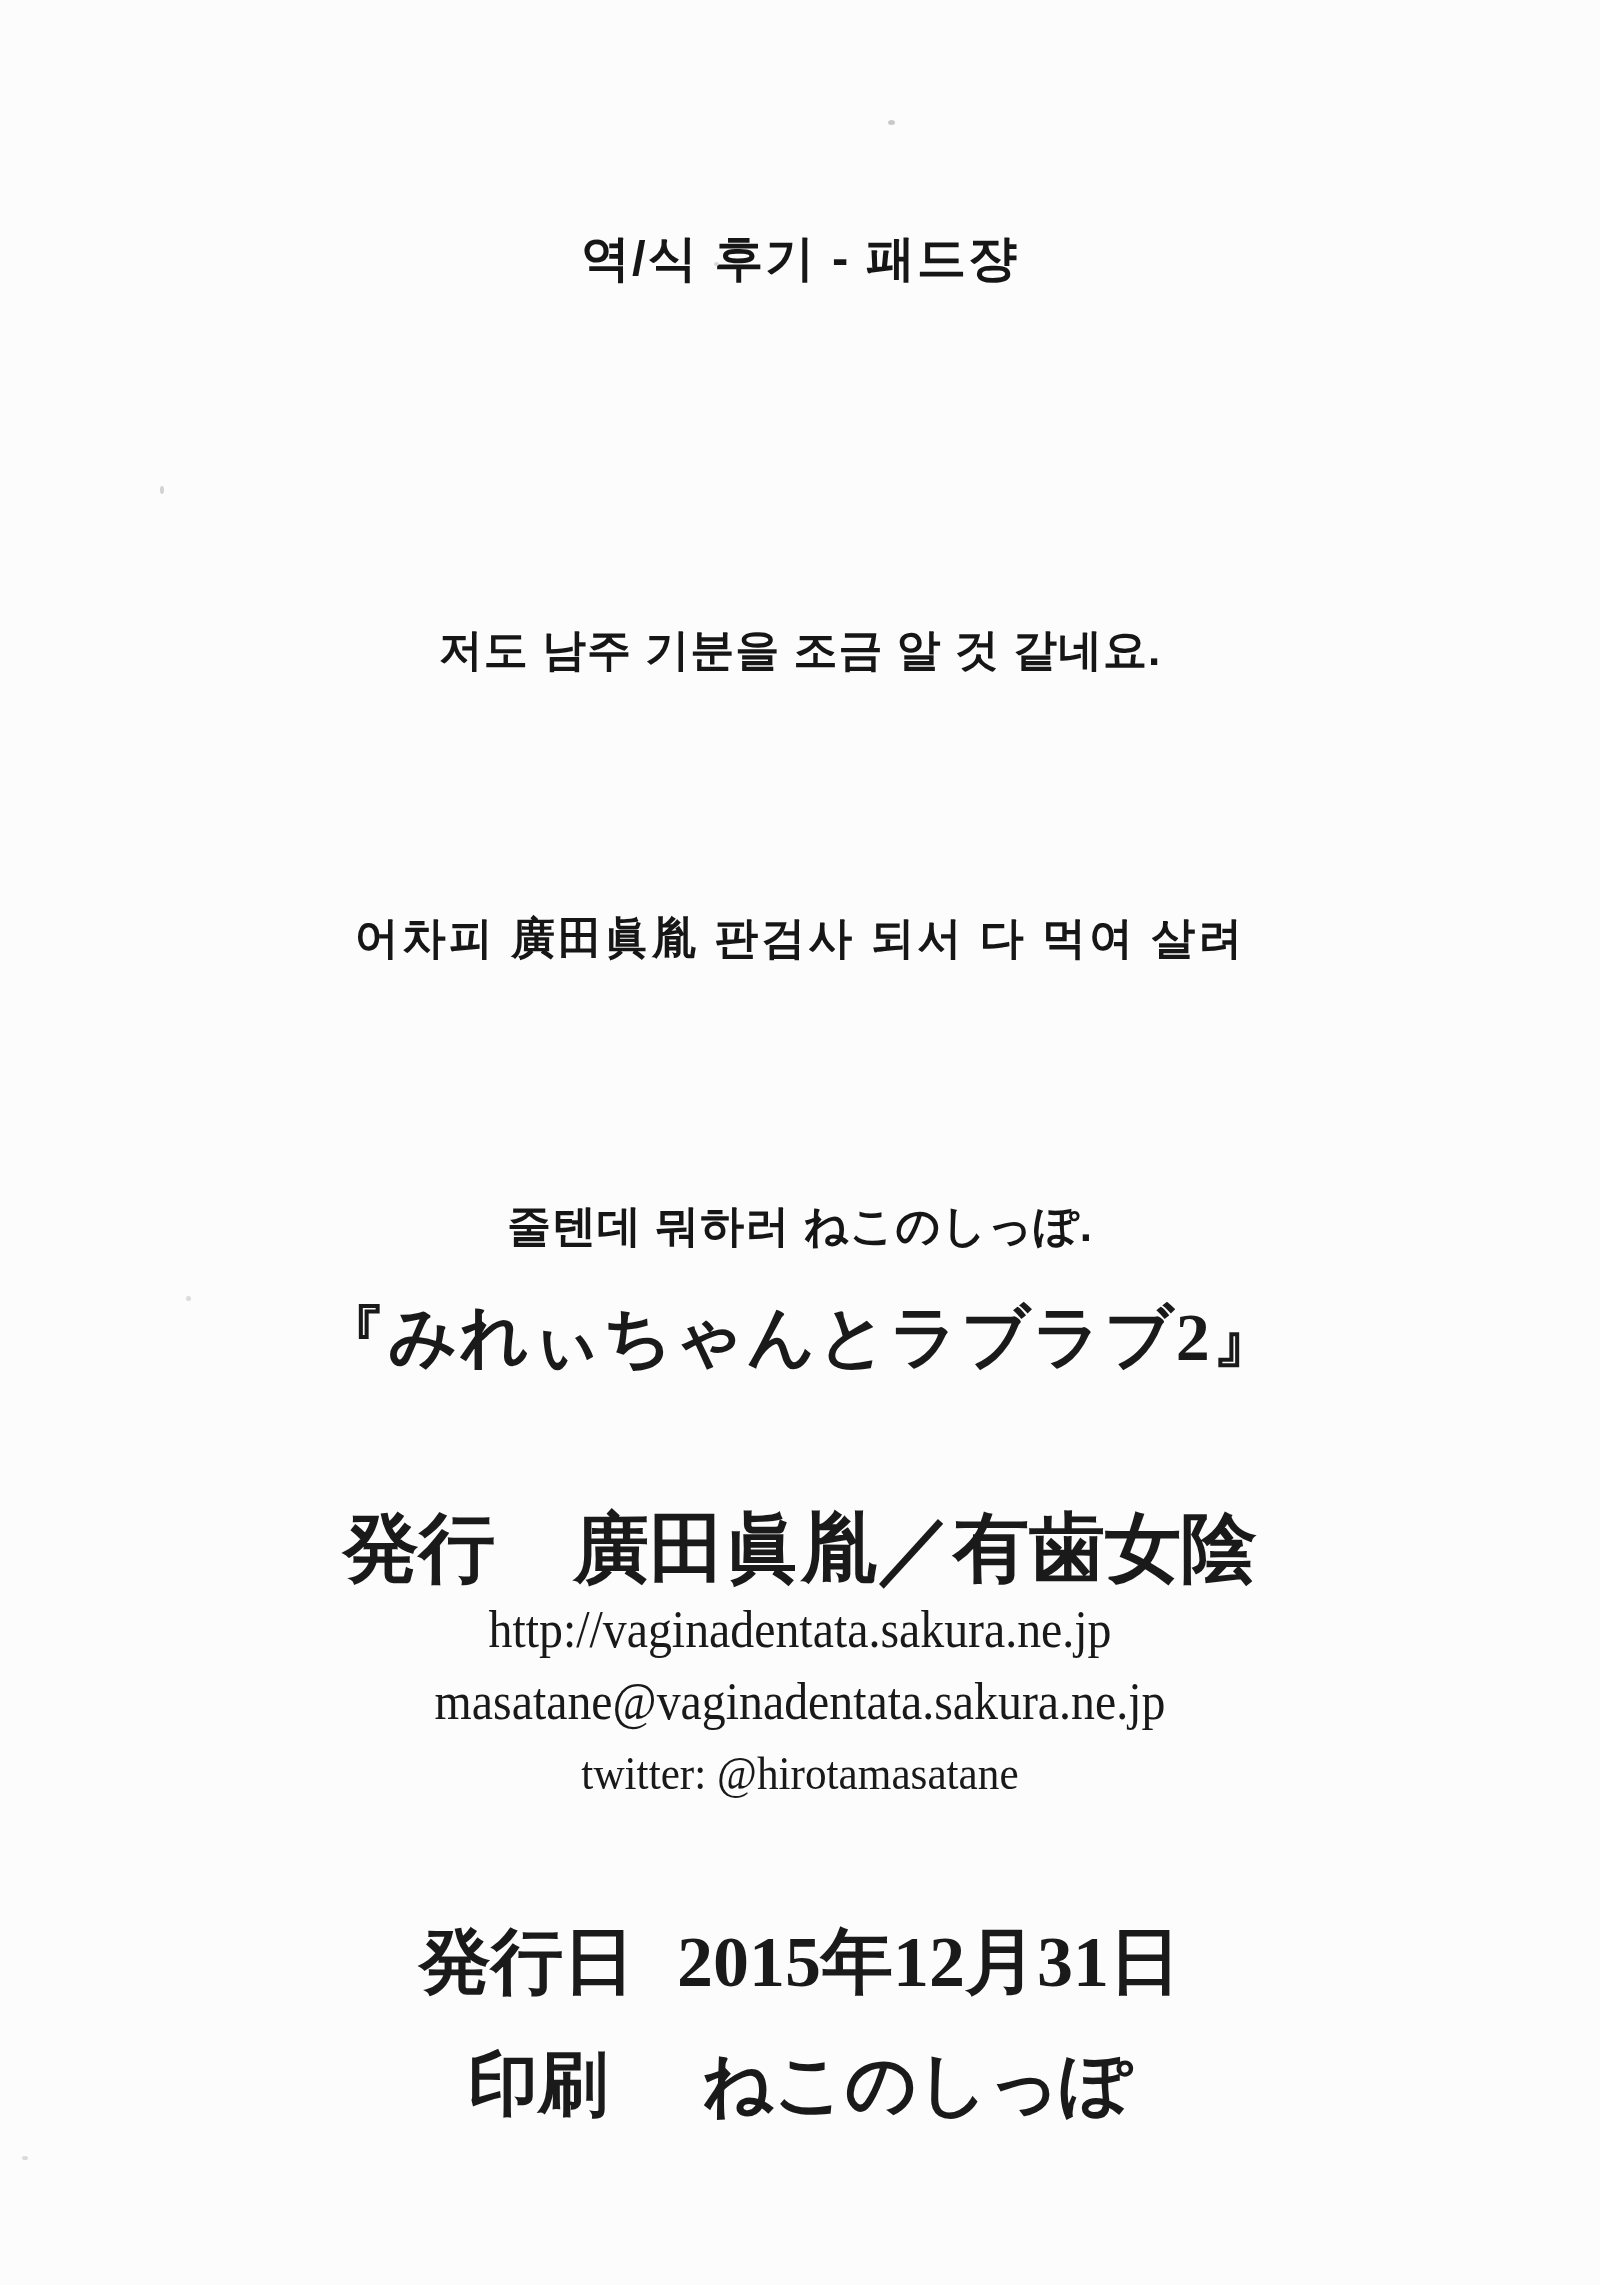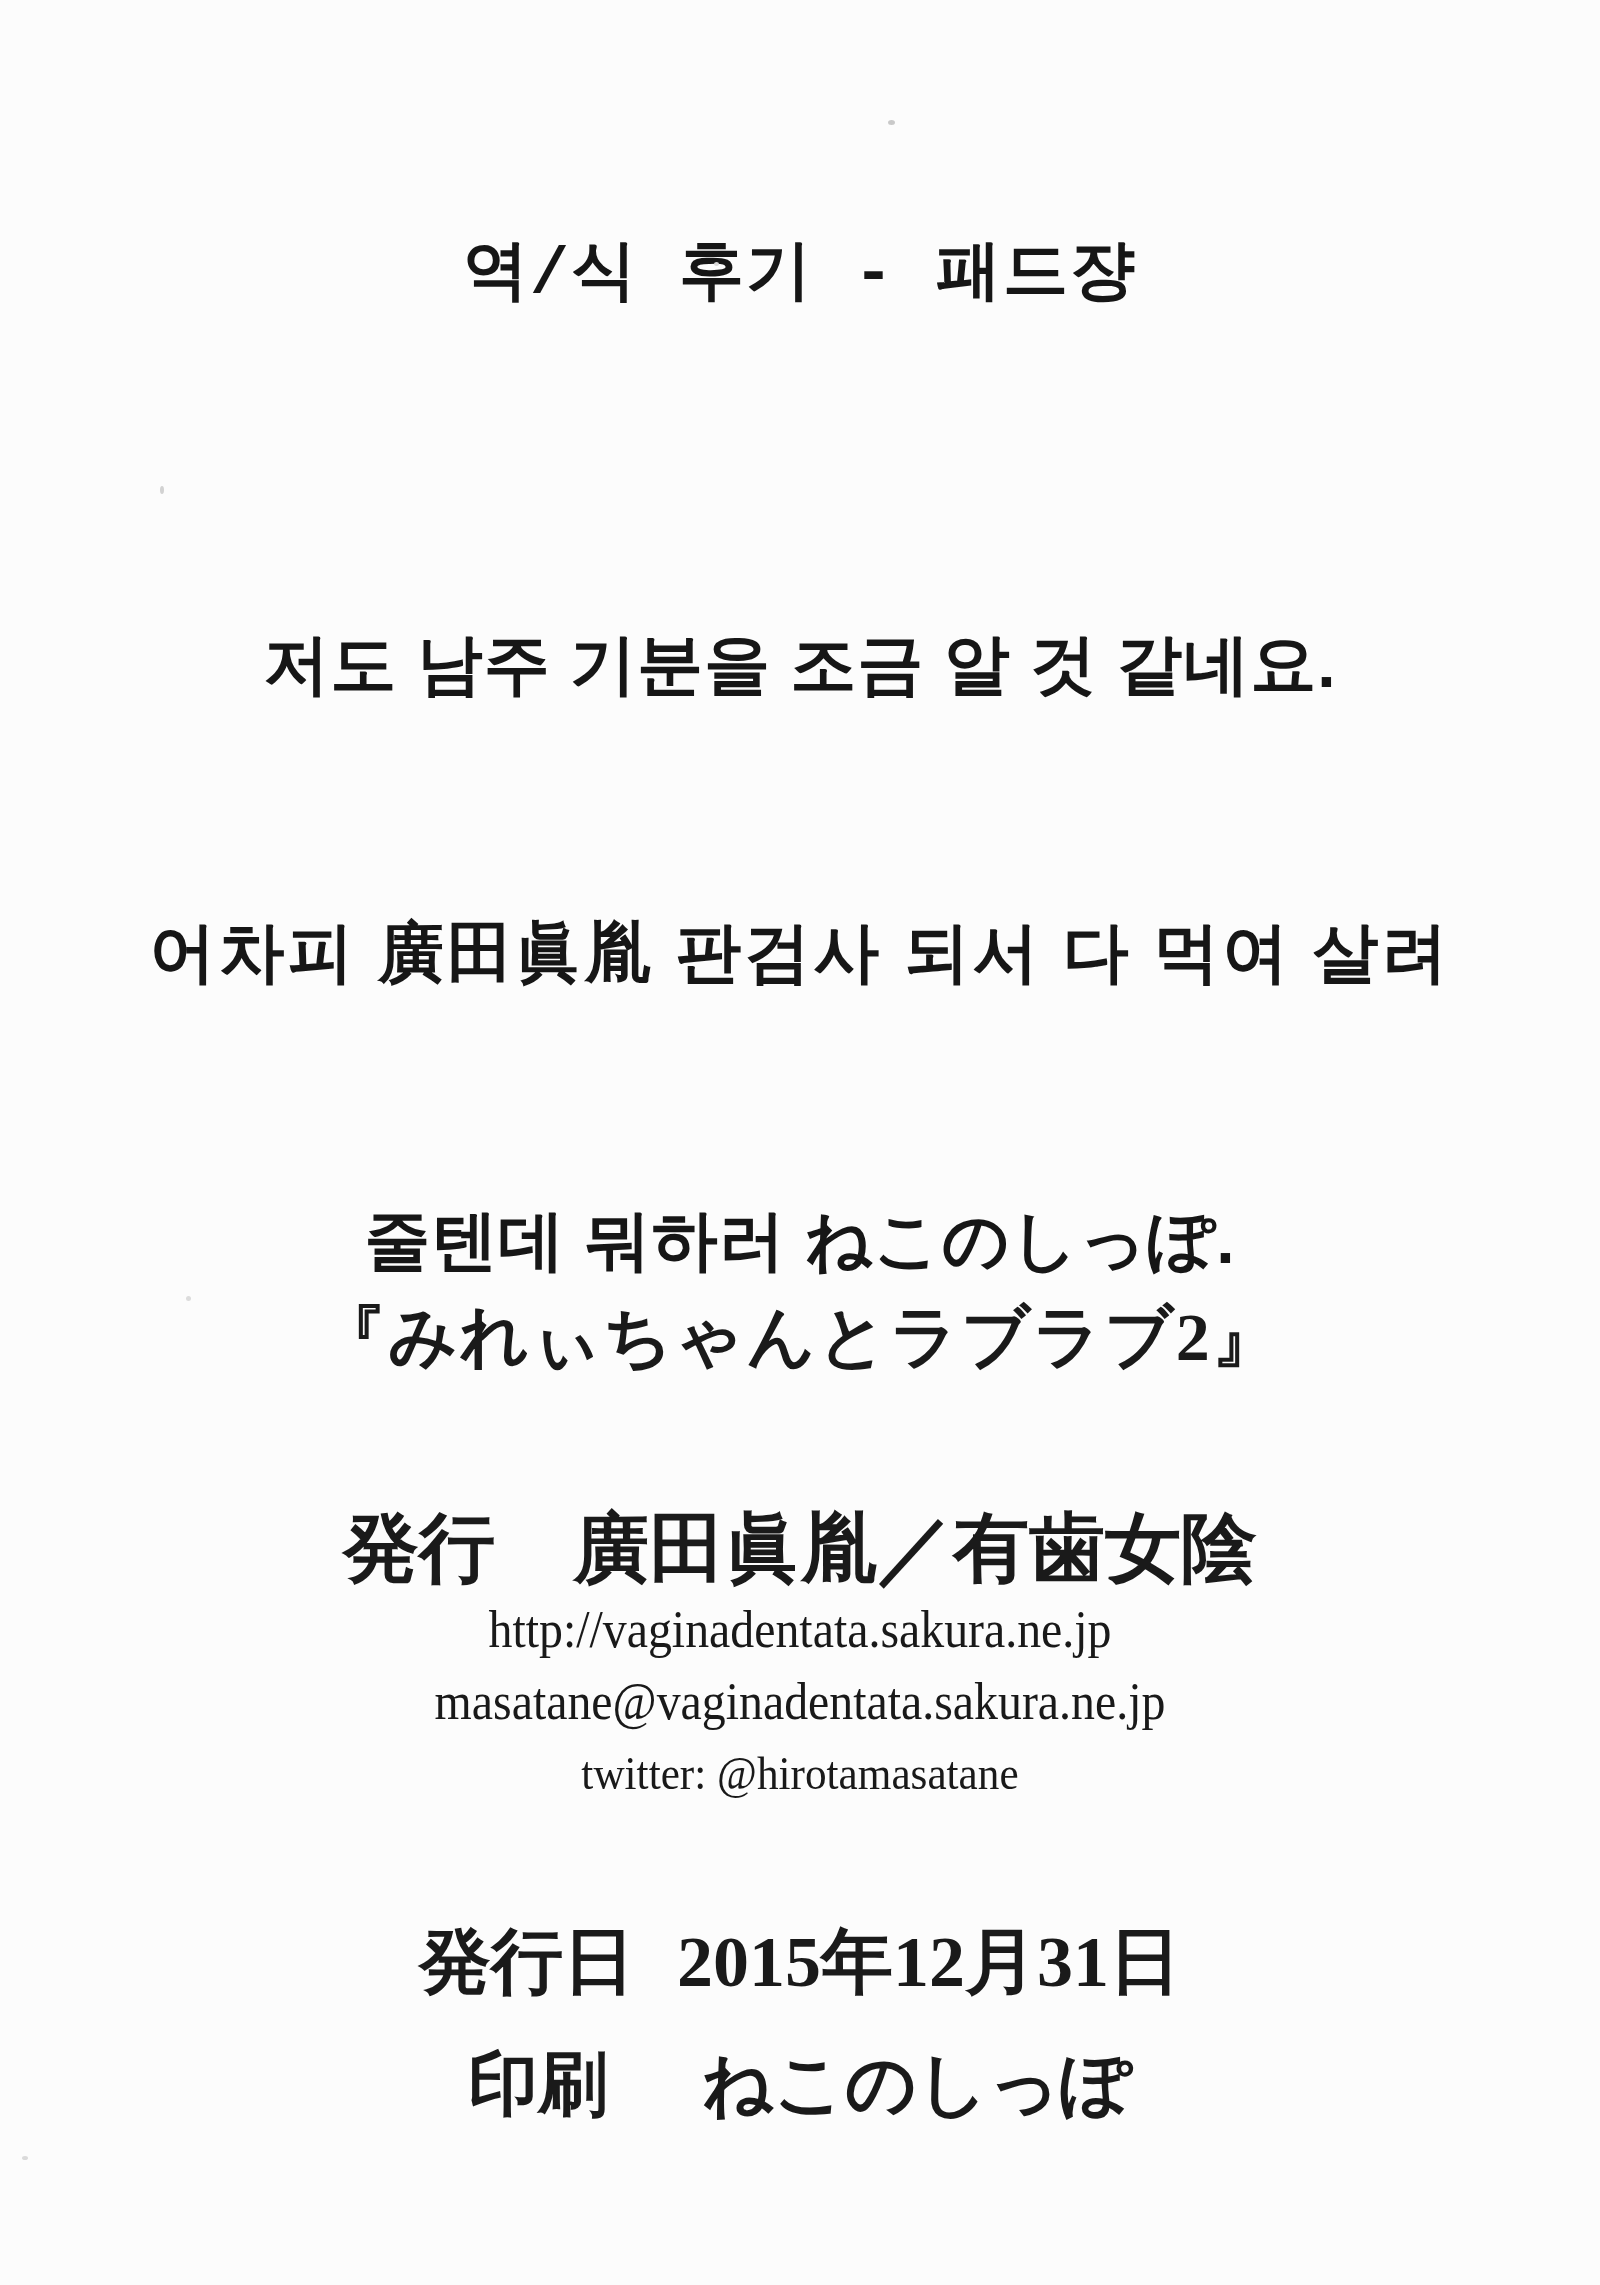--- a/index.html
+++ b/index.html
@@ -28,27 +28,26 @@
     white-space: pre;
   }
   
   .kr {
     font-family: "Liberation Sans", "DejaVu Sans", sans-serif;
     font-weight: 700;
     color: #161616;
   }
   .kr-title {
     top: 226px;
-    font-size: 65px;
+    font-size: 49px;
     letter-spacing: 2px;
-    font-family: Liberation Mono, monospace;
   }
   .kr-body {
-    top: 424px;
-    font-size: 66px;
+    top: 410px;
+    font-size: 44px;
     line-height: 96px;
     letter-spacing: 1px;
   }
   .kr-body .line2 { letter-spacing: 3px; }
   
   .jp-heading {
     top: 1088px;
     font-size: 66px;
     font-weight: 700;
     letter-spacing: 4px;

